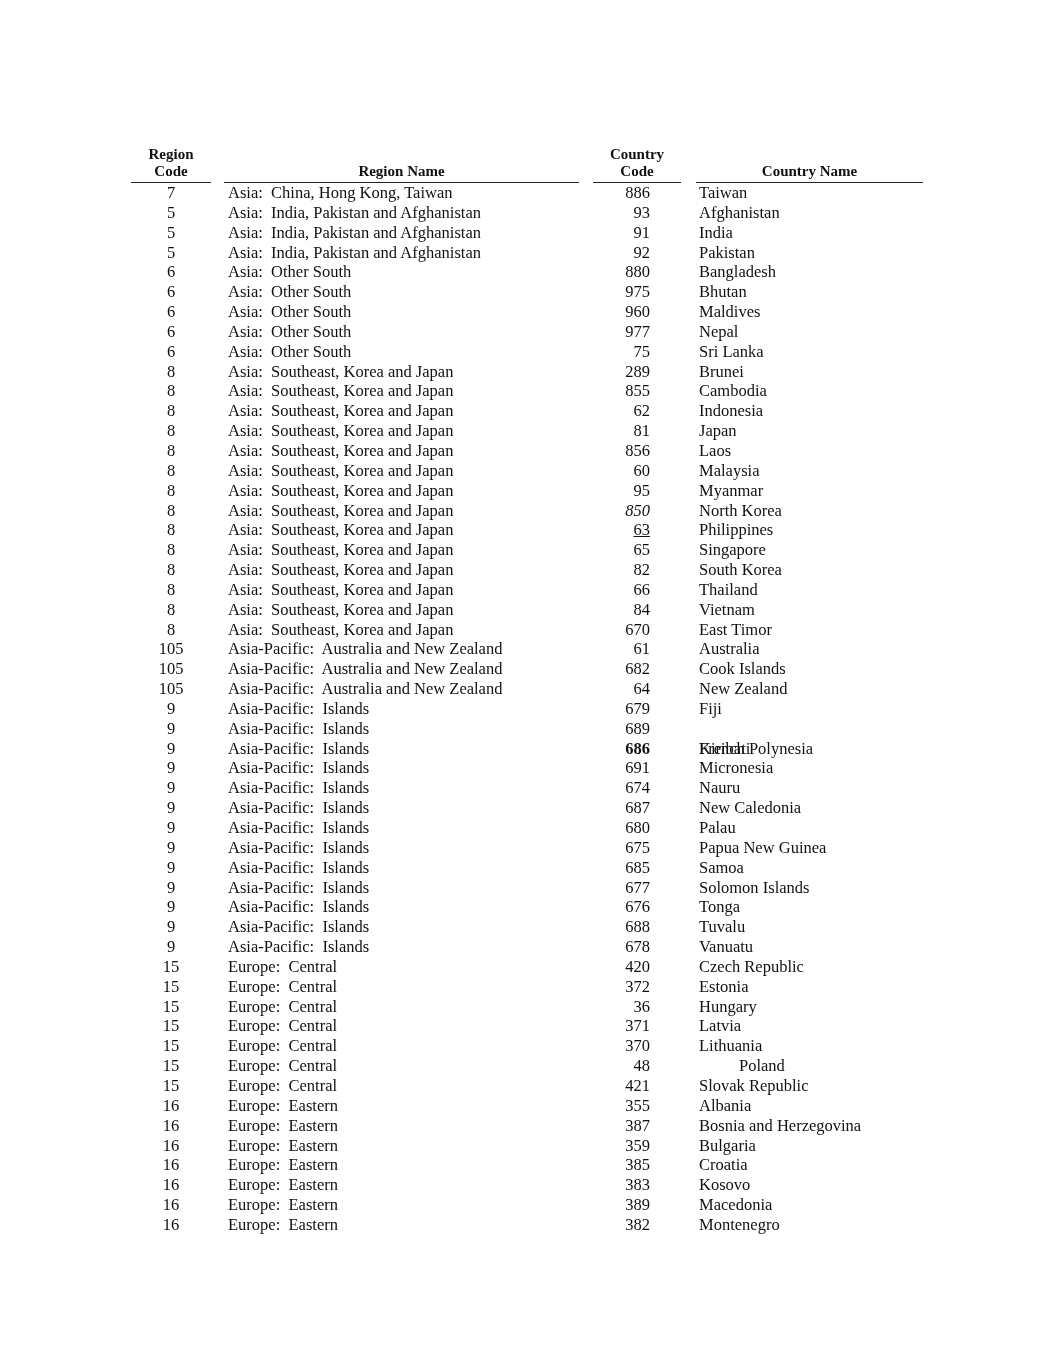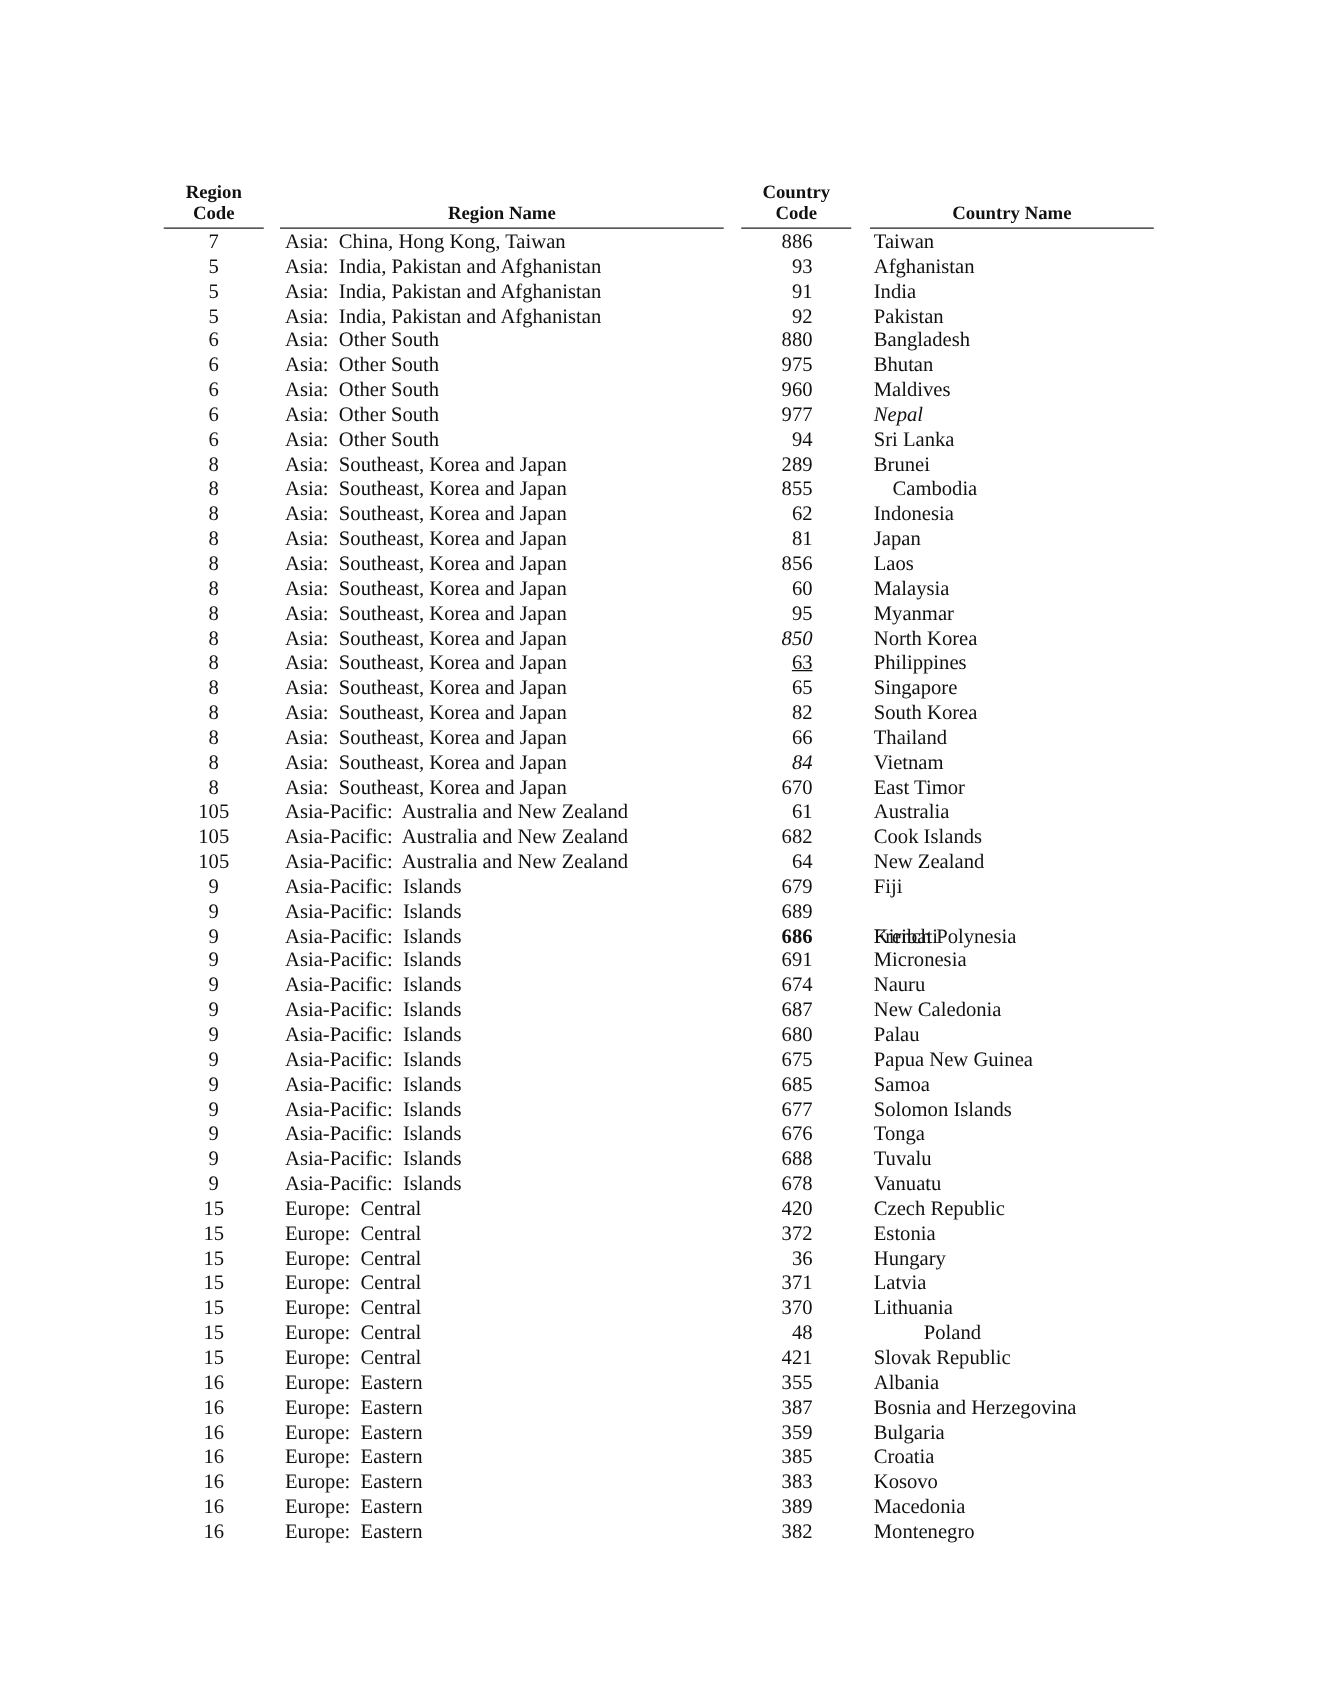--- a/index.html
+++ b/index.html
@@ -73,39 +73,39 @@
     <div class="row">
       <span class="c-rc" style="white-space: pre;">6</span>
       <span class="c-rn" style="white-space: pre;">Asia:  Other South</span>
       <span class="c-cc" style="white-space: pre;">960</span>
       <span class="c-cn" style="white-space: pre;">Maldives</span>
     </div>
     <div class="row">
       <span class="c-rc" style="white-space: pre;">6</span>
       <span class="c-rn" style="white-space: pre;">Asia:  Other South</span>
       <span class="c-cc" style="white-space: pre;">977</span>
-      <span class="c-cn" style="white-space: pre; font-style: italic;">Nepal</span>
-    </div>
-    <div class="row">
-      <span class="c-rc" style="white-space: pre;">6</span>
-      <span class="c-rn" style="white-space: pre;">Asia:  Other South</span>
-      <span class="c-cc" style="white-space: pre;">94</span>
+      <span class="c-cn" style="white-space: pre;">Nepal</span>
+    </div>
+    <div class="row">
+      <span class="c-rc" style="white-space: pre;">6</span>
+      <span class="c-rn" style="white-space: pre;">Asia:  Other South</span>
+      <span class="c-cc" style="white-space: pre;">75</span>
       <span class="c-cn" style="white-space: pre;">Sri Lanka</span>
     </div>
     <div class="row">
       <span class="c-rc" style="white-space: pre;">8</span>
       <span class="c-rn" style="white-space: pre;">Asia:  Southeast, Korea and Japan</span>
       <span class="c-cc" style="white-space: pre;">289</span>
       <span class="c-cn" style="white-space: pre;">Brunei</span>
     </div>
     <div class="row">
       <span class="c-rc" style="white-space: pre;">8</span>
       <span class="c-rn" style="white-space: pre;">Asia:  Southeast, Korea and Japan</span>
       <span class="c-cc" style="white-space: pre;">855</span>
-      <span class="c-cn" style="white-space: pre; margin-left: 15px;">Cambodia</span>
+      <span class="c-cn" style="white-space: pre;">Cambodia</span>
     </div>
     <div class="row">
       <span class="c-rc" style="white-space: pre;">8</span>
       <span class="c-rn" style="white-space: pre;">Asia:  Southeast, Korea and Japan</span>
       <span class="c-cc" style="white-space: pre;">62</span>
       <span class="c-cn" style="white-space: pre;">Indonesia</span>
     </div>
     <div class="row">
       <span class="c-rc" style="white-space: pre;">8</span>
       <span class="c-rn" style="white-space: pre;">Asia:  Southeast, Korea and Japan</span>
@@ -156,21 +156,21 @@
     </div>
     <div class="row">
       <span class="c-rc" style="white-space: pre;">8</span>
       <span class="c-rn" style="white-space: pre;">Asia:  Southeast, Korea and Japan</span>
       <span class="c-cc" style="white-space: pre;">66</span>
       <span class="c-cn" style="white-space: pre;">Thailand</span>
     </div>
     <div class="row">
       <span class="c-rc" style="white-space: pre;">8</span>
       <span class="c-rn" style="white-space: pre;">Asia:  Southeast, Korea and Japan</span>
-      <span class="c-cc" style="white-space: pre; font-style: italic;">84</span>
+      <span class="c-cc" style="white-space: pre;">84</span>
       <span class="c-cn" style="white-space: pre;">Vietnam</span>
     </div>
     <div class="row">
       <span class="c-rc" style="white-space: pre;">8</span>
       <span class="c-rn" style="white-space: pre;">Asia:  Southeast, Korea and Japan</span>
       <span class="c-cc" style="white-space: pre;">670</span>
       <span class="c-cn" style="white-space: pre;">East Timor</span>
     </div>
     <div class="row">
       <span class="c-rc" style="white-space: pre;">105</span>

